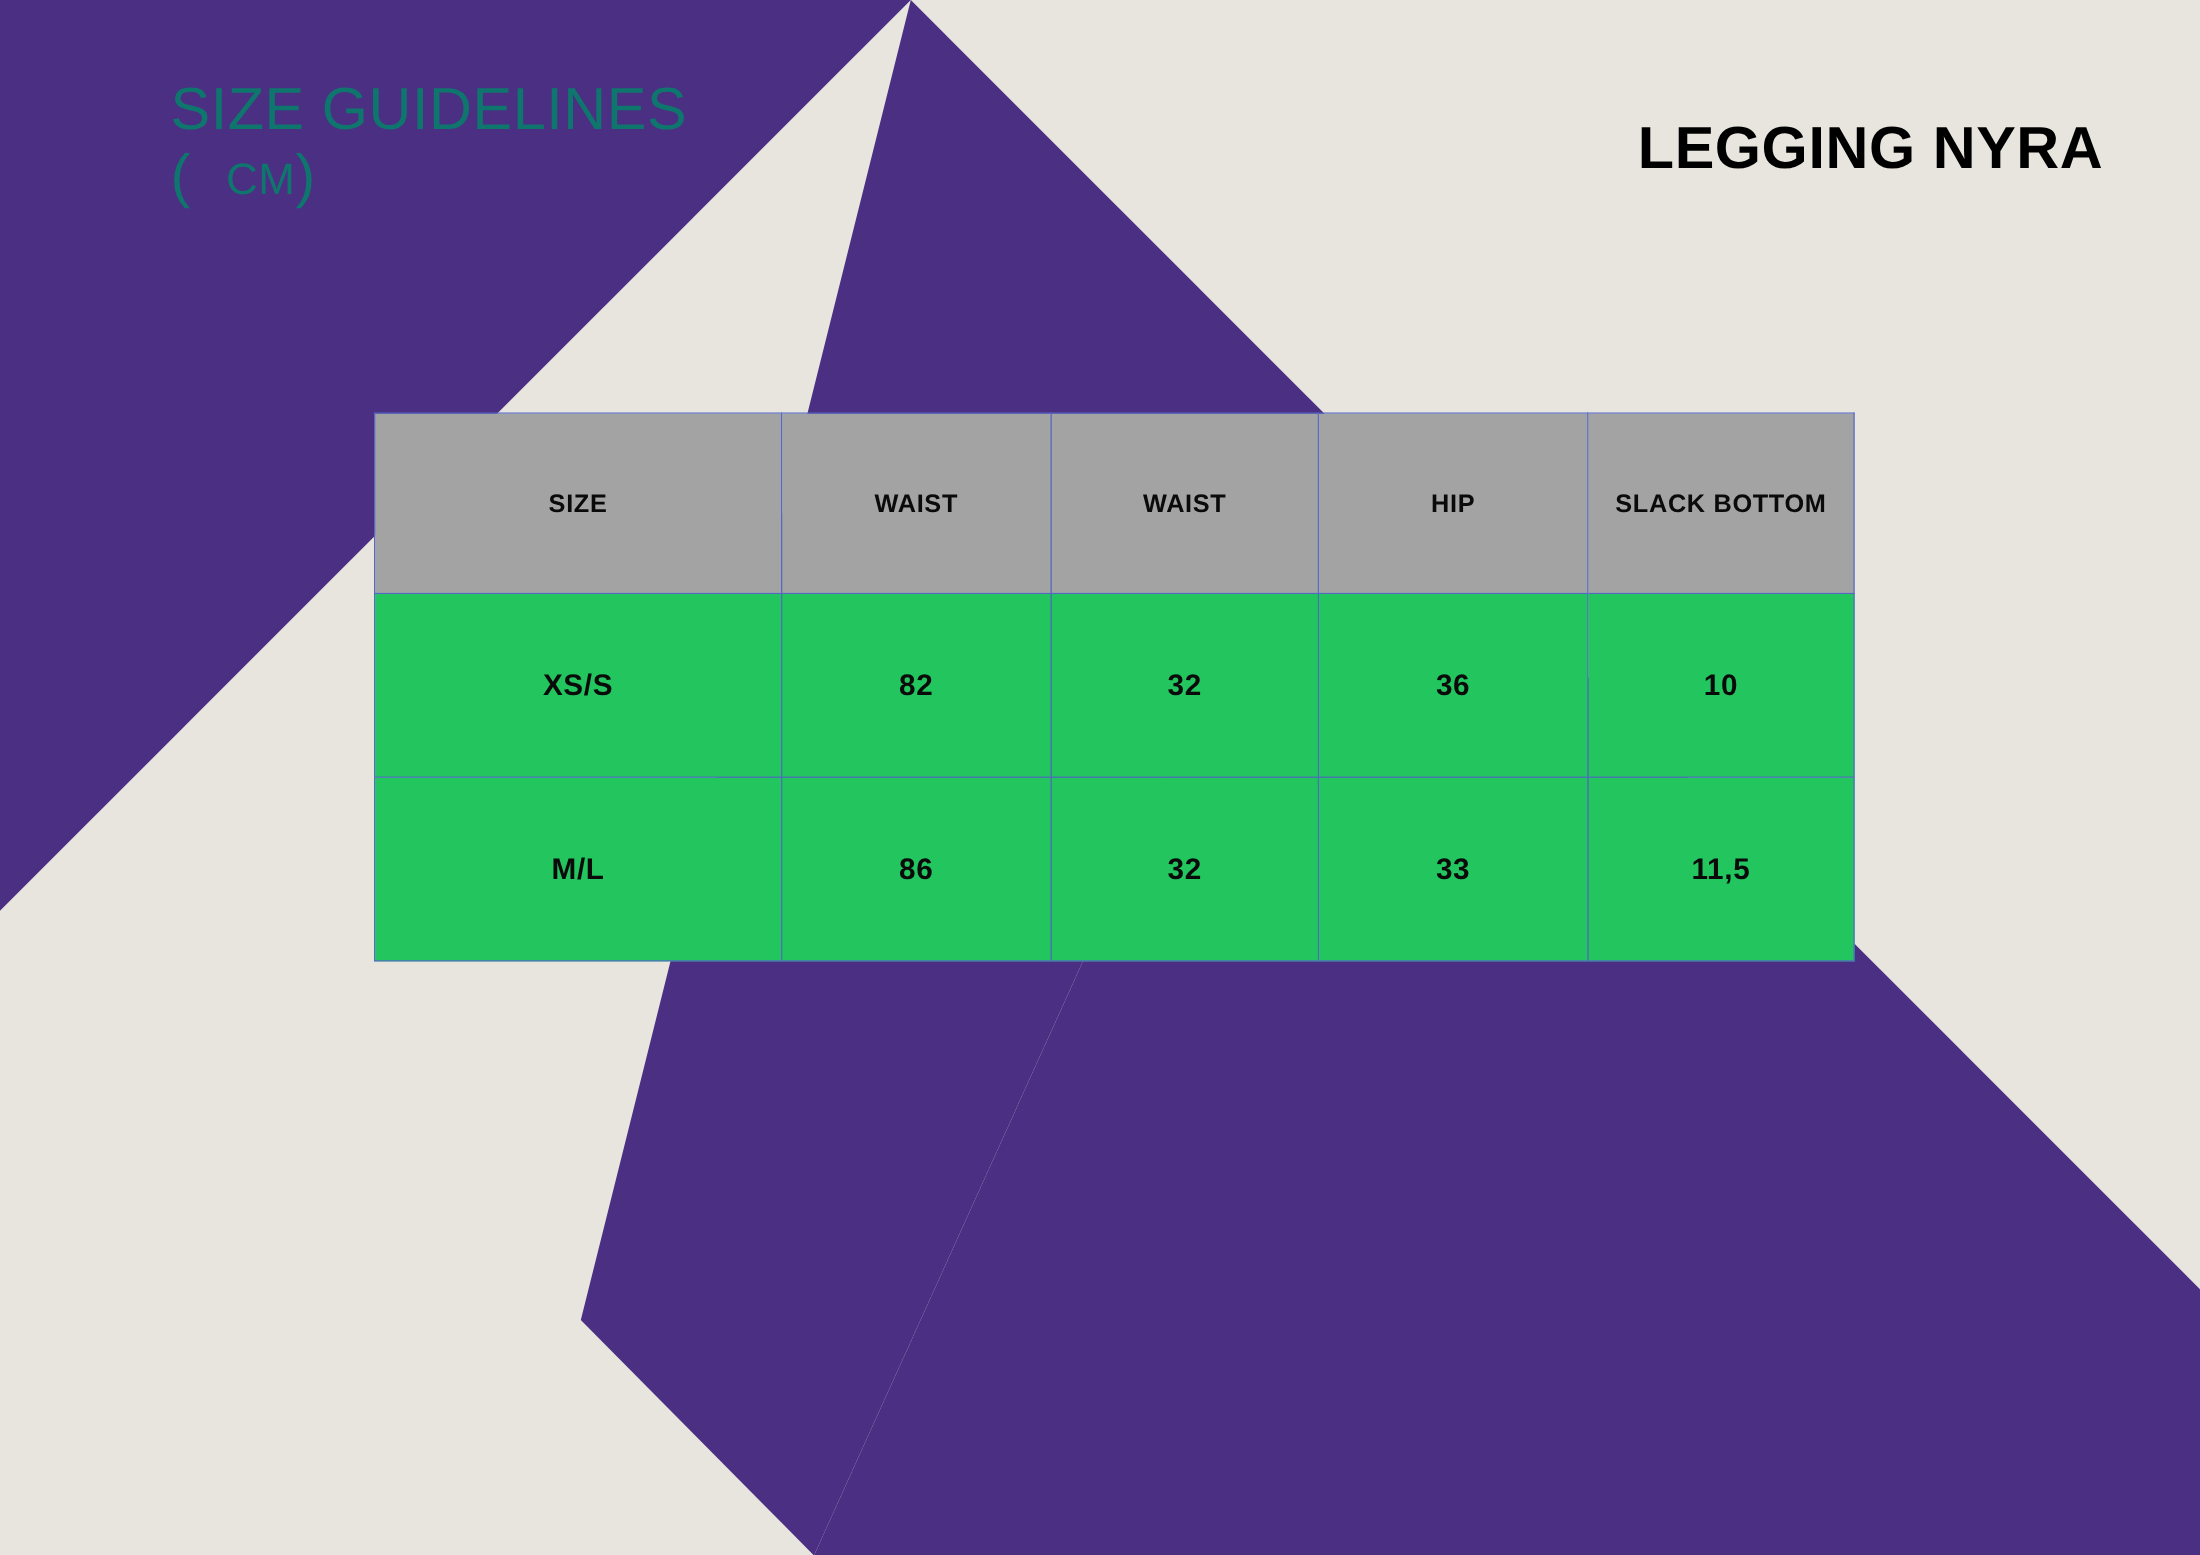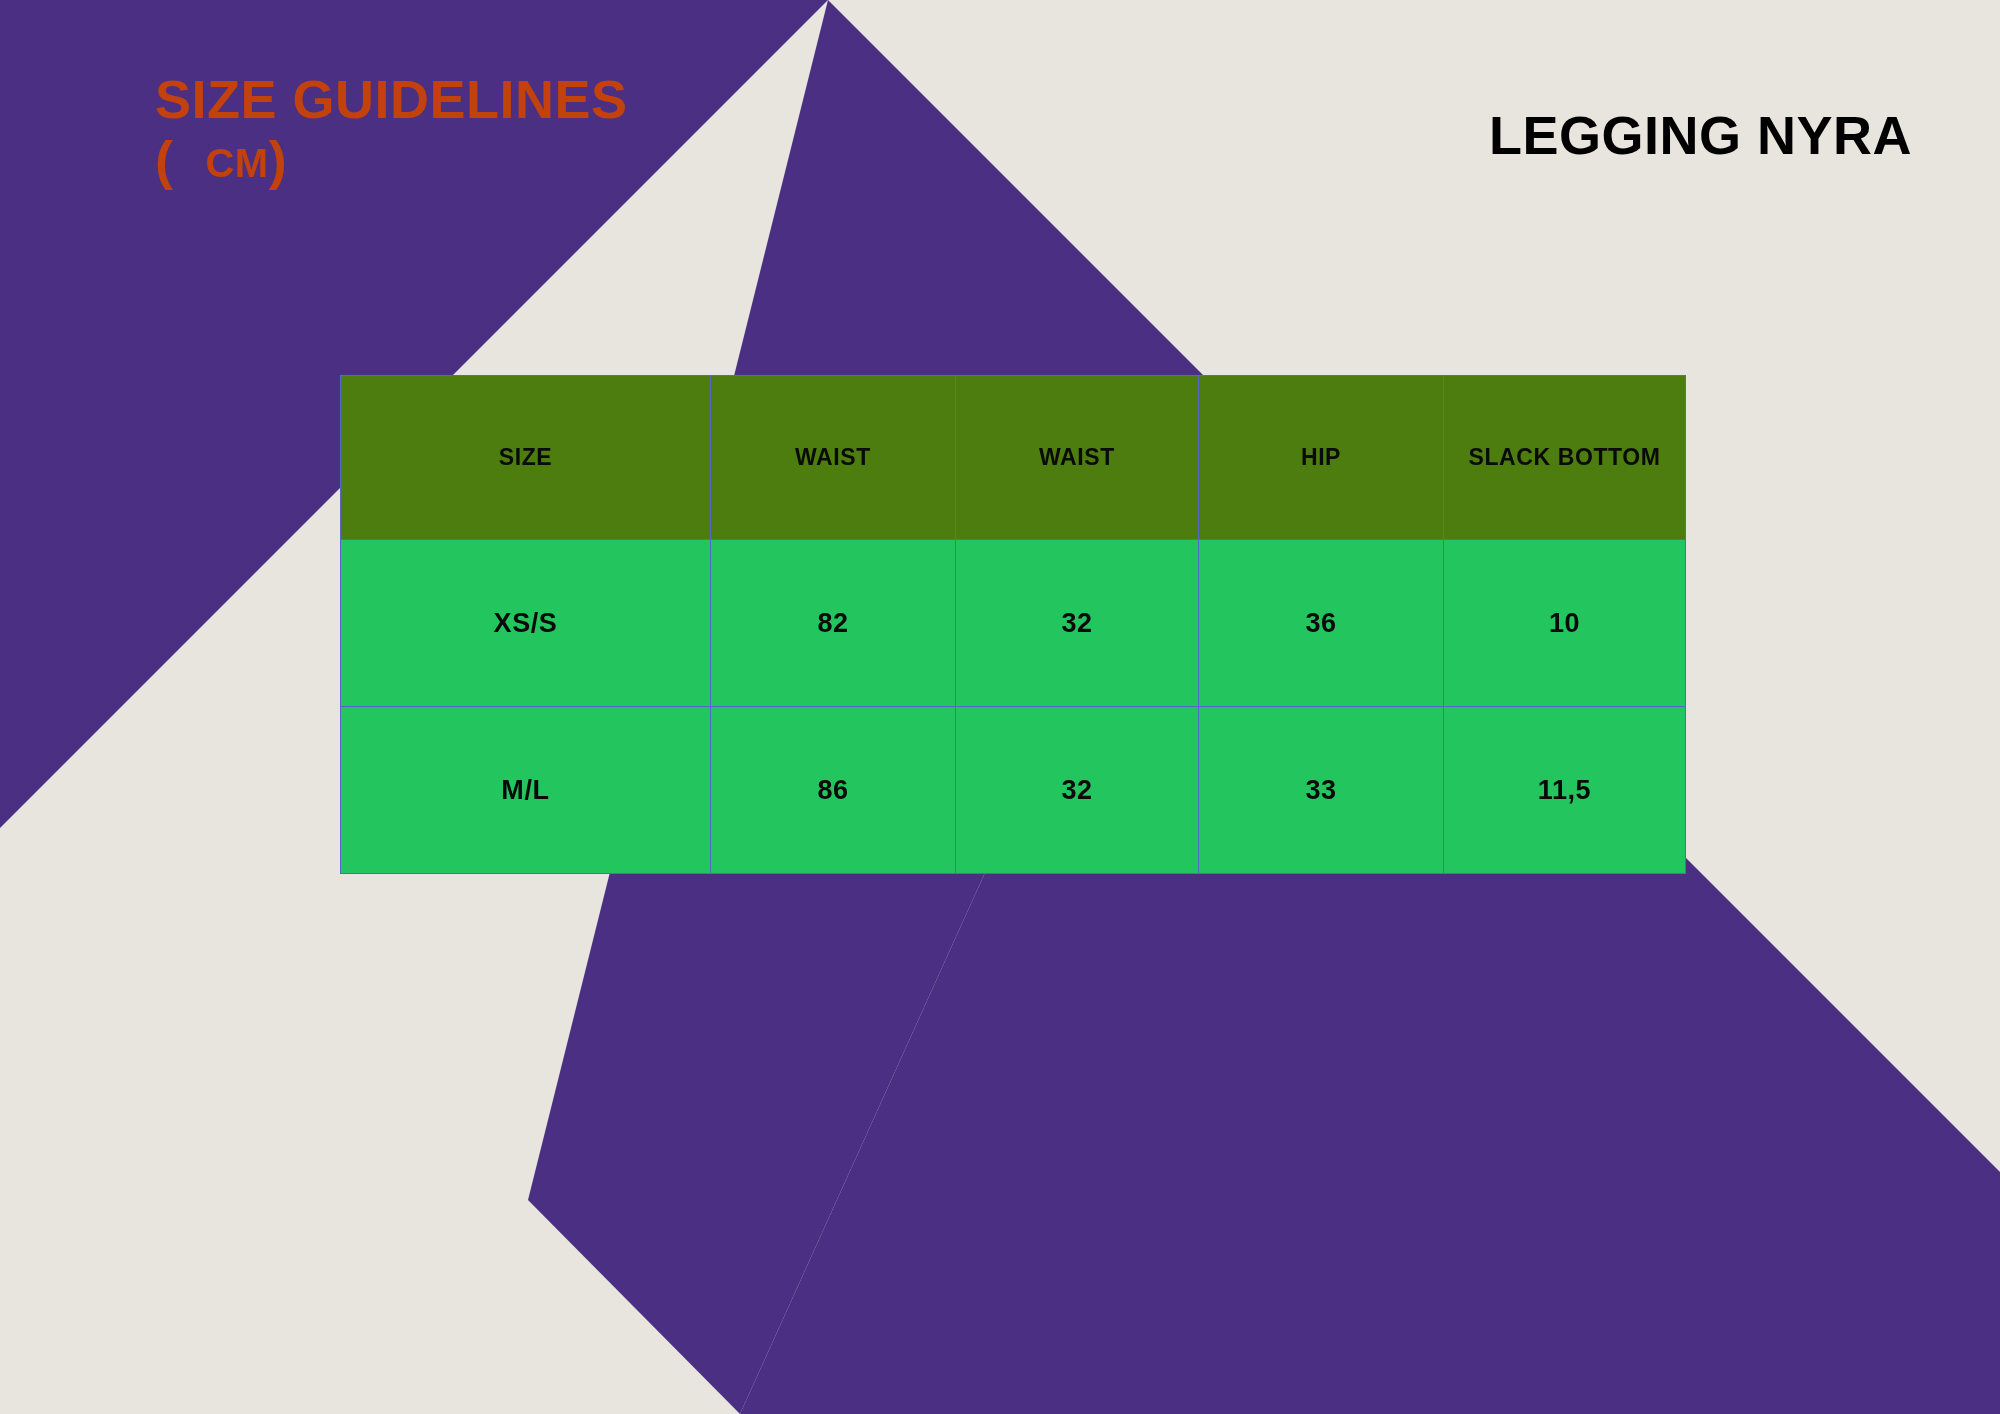--- a/index.html
+++ b/index.html
@@ -23,22 +23,22 @@
     width: 2000px;
     height: 1414px;
   }
 
   
   #title-left {
     position: absolute;
     left: 155px;
     top: 72px;
     width: 640px;
-    color: #c2410c;
-    font-weight: bold;
+    color: #0f766e;
+    font-weight: normal;
     line-height: 1.02;
     letter-spacing: 0.5px;
     z-index: 5;
   }
   #title-left .line1 {
     display: block;
     font-size: 54px;
     white-space: nowrap;
   }
   #title-left .line2 {
@@ -89,21 +89,21 @@
     border: 1.5px solid #5568c8;
     text-align: center;
     vertical-align: middle;
     font-weight: bold;
     color: #0a0a0a;
     font-size: 23px;
     letter-spacing: 0.6px;
     padding: 0;
   }
   table.size-table thead th {
-    background: #4d7c0f;
+    background: #a3a3a3;
     height: 163px;
   }
   table.size-table tbody td {
     background: #22c55e;
     height: 166px;
     font-size: 27px;
   }
 </style>
 </head>
 <body>

